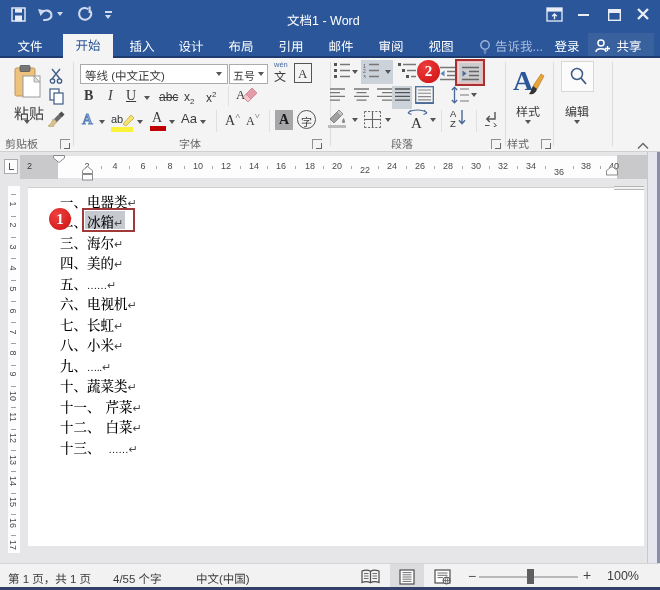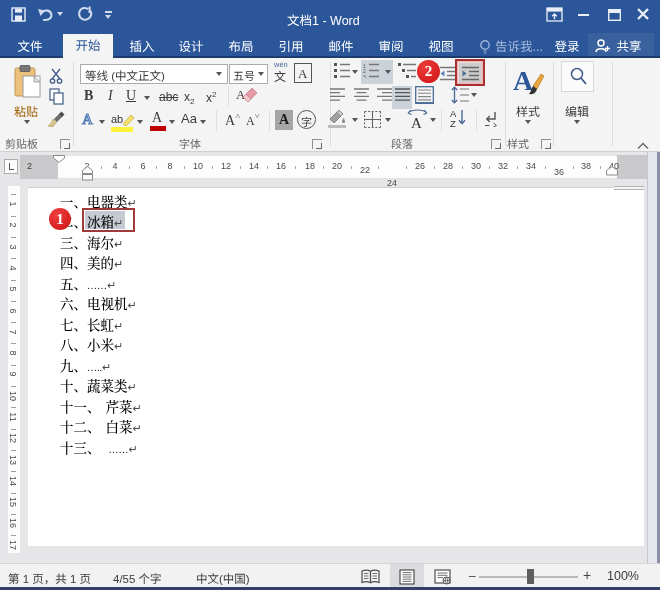--- a/index.html
+++ b/index.html
@@ -61,21 +61,21 @@
         <div class="rnum" style="left:248px;top:9px;width:12px;text-align:center">14</div>
         <div class="a" style="left:267px;top:14px;width:1px;height:3px;background:#a8a8a8"></div>
         <div class="rnum" style="left:275px;top:9px;width:12px;text-align:center">16</div>
         <div class="a" style="left:295px;top:14px;width:1px;height:3px;background:#a8a8a8"></div>
         <div class="rnum" style="left:303px;top:9px;width:12px;text-align:right">18</div>
         <div class="a" style="left:323px;top:14px;width:1px;height:3px;background:#a8a8a8"></div>
         <div class="rnum" style="left:331px;top:9px;width:12px;text-align:center">20</div>
         <div class="a" style="left:351px;top:14px;width:1px;height:3px;background:#a8a8a8"></div>
         <div class="rnum" style="left:358px;top:13px;width:12px;text-align:right">22</div>
         <div class="a" style="left:378px;top:14px;width:1px;height:3px;background:#a8a8a8"></div>
-        <div class="rnum" style="left:386px;top:26px;width:12px;text-align:center">24</div>
+        <div class="rnum" style="left:386px;top:9px;width:12px;text-align:center">24</div>
         <div class="a" style="left:406px;top:14px;width:1px;height:3px;background:#a8a8a8"></div>
         <div class="rnum" style="left:414px;top:9px;width:12px;text-align:center">26</div>
         <div class="a" style="left:434px;top:14px;width:1px;height:3px;background:#a8a8a8"></div>
         <div class="rnum" style="left:442px;top:9px;width:12px;text-align:center">28</div>
         <div class="a" style="left:462px;top:14px;width:1px;height:3px;background:#a8a8a8"></div>
         <div class="rnum" style="left:470px;top:9px;width:12px;text-align:center">30</div>
         <div class="a" style="left:489px;top:14px;width:1px;height:3px;background:#a8a8a8"></div>
         <div class="rnum" style="left:497px;top:9px;width:12px;text-align:center">32</div>
         <div class="a" style="left:517px;top:14px;width:1px;height:3px;background:#a8a8a8"></div>
         <div class="rnum" style="left:525px;top:9px;width:12px;text-align:center">34</div>
@@ -223,21 +223,21 @@
       <div class="sep" style="left:505px"></div>
       <div class="sep" style="left:553px"></div>
       <div class="sep" style="left:612px"></div>
 
   <svg class="a" style="left:13px;top:7px" width="30" height="34" viewBox="0 0 30 34">
         <rect x="2" y="3" width="20" height="28" rx="1.5" fill="#ecc27d" stroke="#bd9556" stroke-width="1"></rect>
         <rect x="7" y="0.5" width="10" height="6" rx="1" fill="#777" stroke="#555" stroke-width="0.8"></rect>
         <rect x="10" y="11" width="17" height="21" fill="#fff" stroke="#9a9a9a" stroke-width="1"></rect>
         <path d="M21 11 L27 17 L21 17 Z" fill="#ddd" stroke="#9a9a9a" stroke-width="0.8"></path>
       </svg>
-  <div class="ric" style="left:14px;top:44px;font-size:12px;color:#a16207">粘贴</div>
+  <div class="ric" style="left:14px;top:44px;font-size:15px;color:#404040">粘贴</div>
   <div class="dn" style="left:24px;top:62px"></div>
   <svg class="a" style="left:49px;top:10px" width="16" height="16" viewBox="0 0 16 16">
         <g stroke="#3e5a85" stroke-width="1.3" fill="none">
           <path d="M3 1 L11 11 M11 1 L3 11"></path>
           <circle cx="3.5" cy="13" r="2.2"></circle>
           <circle cx="10.5" cy="13" r="2.2"></circle>
         </g>
       </svg>
   <svg class="a" style="left:49px;top:30px" width="16" height="17" viewBox="0 0 16 17">
         <rect x="1" y="1" width="9" height="11" fill="#fff" stroke="#3e5a85" stroke-width="1.2"></rect>

